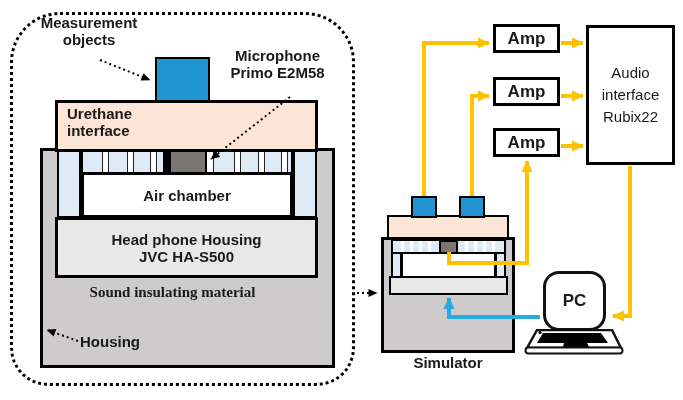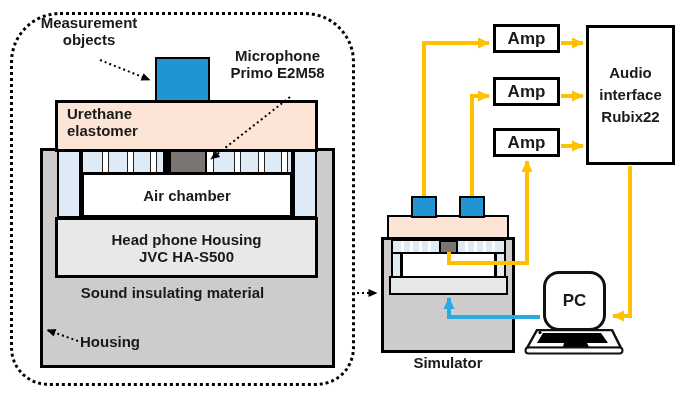--- a/index.html
+++ b/index.html
@@ -32,21 +32,21 @@
   .mic-block{left:169px;top:149px;width:38px;height:25px;
     background:var(--microphone-gray,#7A7472);border:2.5px solid #000;}
   .mic-sliver{left:207px;top:152px;width:7px;height:20px;background:#fff;border-right:1px solid #222;}
   .urethane{left:55px;top:100px;width:263px;height:52px;
     background:var(--urethane-peach,#FCE4D6);border:3px solid #000;}
   .urethane .lbl{position:absolute;left:9px;top:2px;}
   .meas-object{left:155px;top:57px;width:55px;height:45px;
     background:var(--object-blue,#2095D2);border:2.5px solid #000;}
   .meas-label{left:29px;top:14px;width:120px;}
   .mic-label{left:220px;top:47px;width:115px;}
-  .sound-label{left:40px;top:284px;width:265px;}
+  .sound-label{left:40px;top:284px;width:265px;font-family:Liberation Serif, serif;}
   .housing-label{left:80px;top:333px;}
 
   
   .sim-housing{left:381px;top:237px;width:134px;height:116px;
     background:var(--housing-gray,#CDCBCB);border:3px solid #000;}
   .sim-peach{left:387px;top:215px;width:122px;height:24px;
     background:var(--urethane-peach,#FCE4D6);border:2.5px solid #000;}
   .sim-obj{width:26px;height:22px;background:var(--object-blue,#2095D2);border:2px solid #000;}
   .sim-obj1{left:411px;top:196px;} .sim-obj2{left:459px;top:196px;}
   .sim-strip{left:391px;top:239px;width:115px;height:15px;
@@ -61,21 +61,21 @@
   .sim-speaker{left:389px;top:276px;width:119px;height:19px;
     background:var(--speaker-gray,#E9E8E8);border:2.5px solid #000;}
   .sim-label{left:381px;top:354px;width:134px;}
 
   
   .amp{left:493px;width:67px;height:29px;background:#fff;border:3px solid #000;
     display:flex;align-items:center;justify-content:center;font-weight:700;font-size:17px;}
   .amp1{top:24px;} .amp2{top:77px;} .amp3{top:128px;}
   .audio-if{left:586px;top:25px;width:89px;height:140px;background:#fff;border:3px solid #000;
     display:flex;align-items:center;justify-content:center;
-    font-size:15px;font-weight:700;line-height:22px;white-space:pre-line;text-align:center;}
+    font-size:15px;font-weight:400;line-height:22px;white-space:pre-line;text-align:center;}
   .pc-screen{left:543px;top:271px;width:63px;height:60px;background:#fff;
     border:3px solid #111;border-radius:16px;
     display:flex;align-items:center;justify-content:center;font-weight:700;font-size:17px;}
   .pc-base{left:523px;top:329px;width:102px;height:27px;}
 
   
   #wires{position:absolute;left:0;top:0;width:683px;height:400px;pointer-events:none;}
   .wire-o{stroke:var(--connector-orange,#FFC000);stroke-width:4;fill:none;}
   .wire-b{stroke:var(--connector-blue,#29ABE2);stroke-width:4;fill:none;}
   .ptr{stroke:#000;stroke-width:2;fill:none;stroke-dasharray:2 3;}
@@ -106,21 +106,21 @@
     <div class="slit" style="left:67px"></div>
     <div class="slit" style="left:151px"></div>
     <div class="slit" style="left:175px"></div>
     <div class="slit" style="left:198px"></div>
     <div class="strip-gap" style="left:80px"></div>
   </div>
   <div class="abs mic-sliver"></div>
   <div class="abs mic-block"></div>
   <div class="abs urethane">
     <div class="lbl">Urethane
-elastomer</div>
+interface</div>
   </div>
   <div class="abs meas-object"></div>
 
   <div class="abs lbl center meas-label">Measurement
 objects</div>
   <div class="abs lbl center mic-label">Microphone
 Primo E2M58</div>
   <div class="abs lbl center sound-label">Sound insulating material</div>
   <div class="abs lbl housing-label">Housing</div>
 

